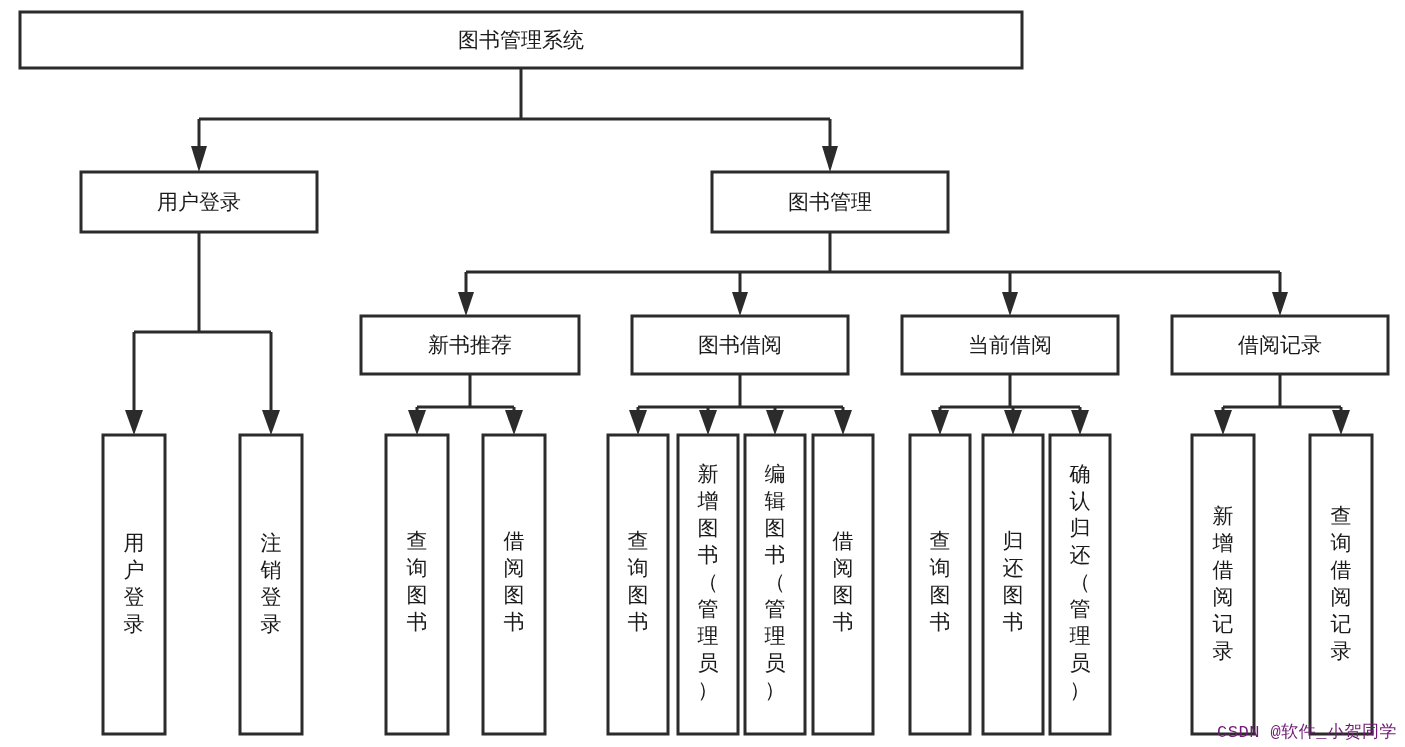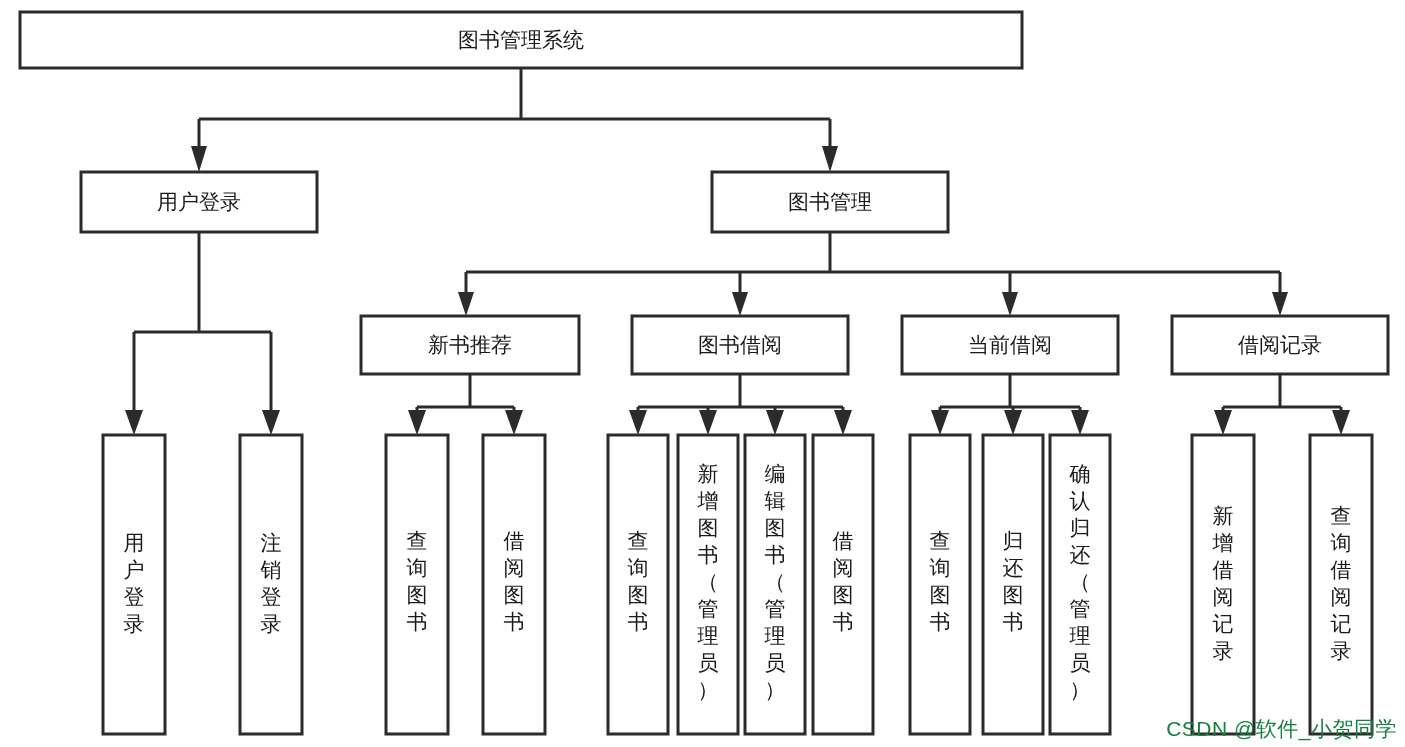--- a/index.html
+++ b/index.html
@@ -52,23 +52,23 @@
   .node-label-vertical {
     fill: #1a1a1a;
     font-family: "Liberation Sans", "DejaVu Sans", sans-serif;
     font-size: 21px;
     text-anchor: middle;
   }
   .watermark-text {
     position: absolute;
     right: 8px;
     bottom: 4px;
-    font-family: Liberation Sans, sans-serif;
-    font-size: 21px;
-    color: #15803d;
+    font-family: Liberation Mono, monospace;
+    font-size: 17px;
+    color: #701a75;
     white-space: nowrap;
     letter-spacing: 0.5px;
     user-select: none;
   }
 </style>
 </head>
 <body>
 
 <div id="diagram-root">
 

